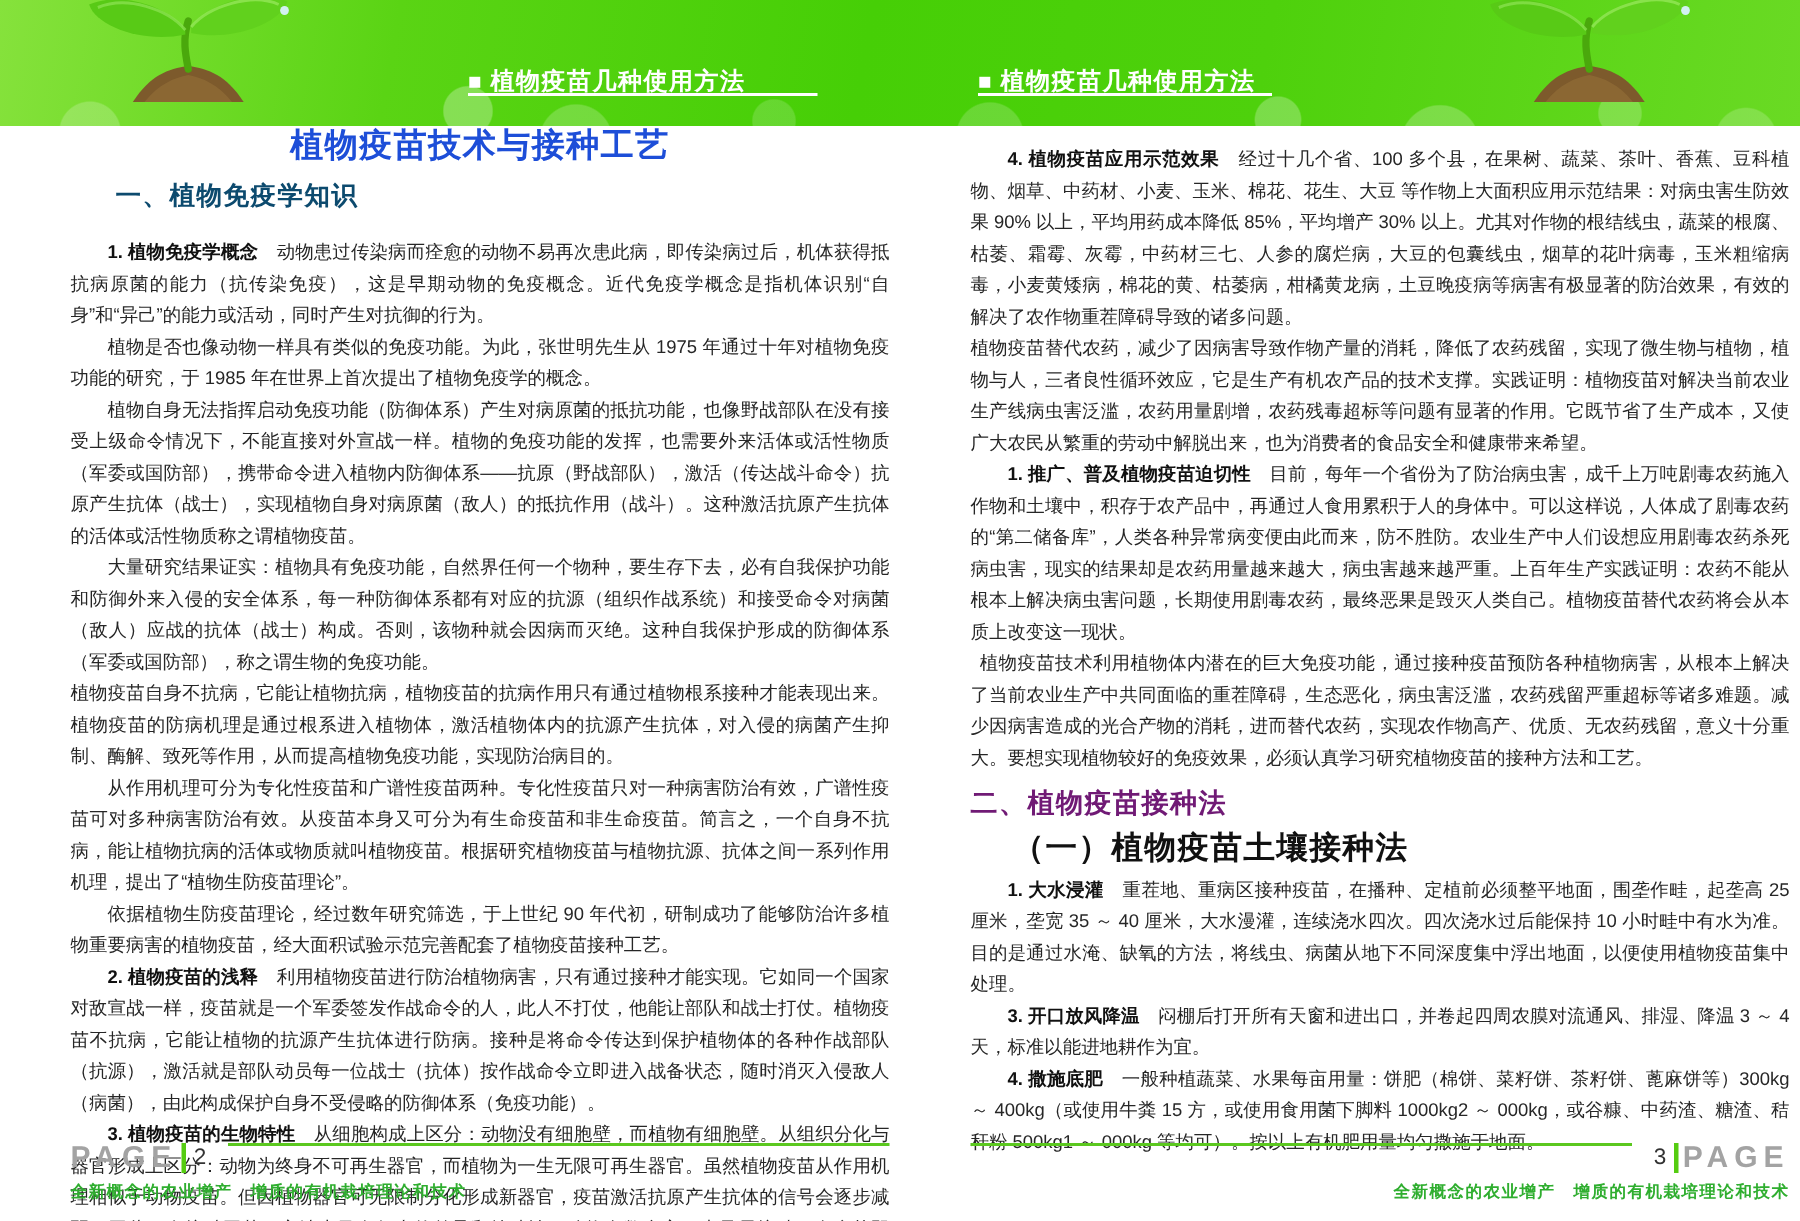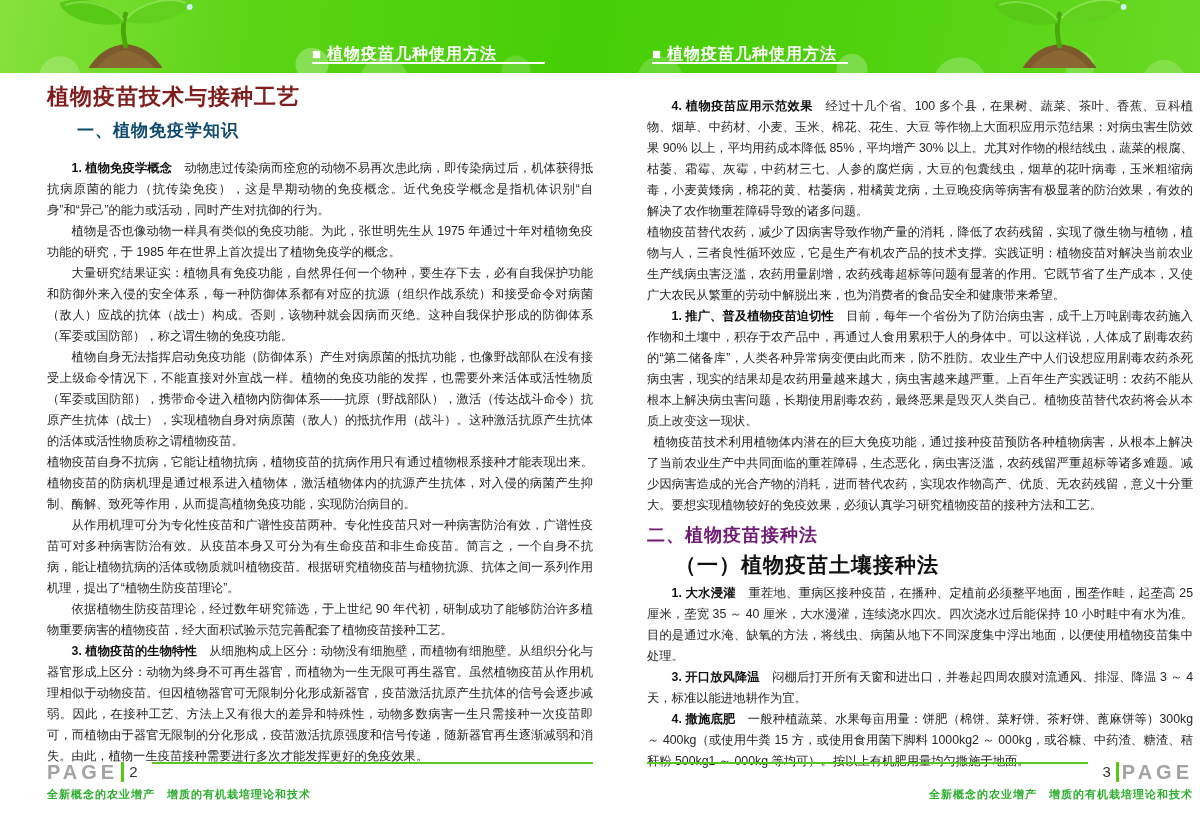--- a/index.html
+++ b/index.html
@@ -1,21 +1,21 @@
 <!DOCTYPE html>
 <html><head>
 <meta charset="utf-8">
 <style>
   html,body{margin:0;padding:0;background:#ffffff;}
   body{font-family:"Liberation Sans","DejaVu Sans",sans-serif;}
   #canvas{position:relative;width:1200px;height:814px;background:#ffffff;overflow:hidden;}
 
   
   .banner{
-    position:absolute;left:0;top:0;width:1200px;height:73px;
+    position:absolute;left:0;top:0;width:1200px;height:84px;
     background-image:
       radial-gradient(circle at 26% 88%, rgba(255,255,255,.28) 0 16px, rgba(255,255,255,0) 17px),
       radial-gradient(circle at 32% 112%, rgba(255,255,255,.20) 0 24px, rgba(255,255,255,0) 25px),
       radial-gradient(circle at 43% 96%,  rgba(255,255,255,.16) 0 14px, rgba(255,255,255,0) 15px),
       radial-gradient(circle at 55% 108%, rgba(255,255,255,.18) 0 22px, rgba(255,255,255,0) 23px),
       radial-gradient(circle at 71% 95%,  rgba(255,255,255,.25) 0 15px, rgba(255,255,255,0) 16px),
       radial-gradient(circle at 80% 115%, rgba(255,255,255,.22) 0 26px, rgba(255,255,255,0) 27px),
       radial-gradient(circle at 90% 90%,  rgba(255,255,255,.20) 0 14px, rgba(255,255,255,0) 15px),
       radial-gradient(circle at 97% 110%, rgba(255,255,255,.18) 0 20px, rgba(255,255,255,0) 21px),
       radial-gradient(circle at 5% 105%,  rgba(255,255,255,.20) 0 20px, rgba(255,255,255,0) 21px),
@@ -31,21 +31,21 @@
   .header-tab.right{left:652px;}
   .header-underline{position:absolute;top:62px;height:2px;background:#ffffff;}
   .header-underline.left{left:312px;width:233px;}
   .header-underline.right{left:652px;width:196px;}
 
   
   .col{position:absolute;width:546px;color:#262626;}
   .col-left{left:47px;top:82px;}
   .col-right{left:647px;top:96px;}
 
-  .doc-title{margin:0 0 7px 0;color:#7f1d1d;font-size:22px;font-weight:bold;letter-spacing:1px;}
+  .doc-title{margin:0 0 7px 0;text-align:center;color:#1d4ed8;font-size:22px;font-weight:bold;letter-spacing:1px;}
   .h-black{margin:2px 0 16px 0;color:#0c4a6e;font-size:17px;font-weight:bold;padding-left:30px;letter-spacing:1px;}
   .h-green{margin:7px 0 4px 0;color:#701a75;font-size:18px;font-weight:bold;letter-spacing:1px;}
   .h-sub{margin:0 0 4px 0;color:#111;font-size:21px;font-weight:bold;padding-left:28px;letter-spacing:1px;}
 
   .para{margin:0;font-size:12.3px;line-height:21px;text-align:justify;text-indent:2em;color:#262626;}
   .para.no-indent{text-indent:0;}
   .para.half-indent{text-indent:0.5em;}
   .para .lead{font-weight:bold;color:#111;}
 
   
@@ -94,25 +94,26 @@
     <div class="header-underline left"></div>
     <div class="header-underline right"></div>
   </div>
 
   <div class="col col-left">
     <h1 class="doc-title">植物疫苗技术与接种工艺</h1>
     <h2 class="h-black">一、植物免疫学知识</h2>
 
     <p class="para"><b class="lead">1. 植物免疫学概念</b><span>　动物患过传染病而痊愈的动物不易再次患此病，即传染病过后，机体获得抵抗病原菌的能力（抗传染免疫），这是早期动物的免疫概念。近代免疫学概念是指机体识别“自身”和“异己”的能力或活动，同时产生对抗御的行为。</span></p>
     <p class="para"><span>植物是否也像动物一样具有类似的免疫功能。为此，张世明先生从 1975 年通过十年对植物免疫功能的研究，于 1985 年在世界上首次提出了植物免疫学的概念。</span></p>
+    <p class="para"><span>植物自身无法指挥启动免疫功能（防御体系）产生对病原菌的抵抗功能，也像野战部队在没有接受上级命令情况下，不能直接对外宣战一样。植物的免疫功能的发挥，也需要外来活体或活性物质（军委或国防部），携带命令进入植物内防御体系——抗原（野战部队），激活（传达战斗命令）抗原产生抗体（战士），实现植物自身对病原菌（敌人）的抵抗作用（战斗）。这种激活抗原产生抗体的活体或活性物质称之谓植物疫苗。</span></p>
     <p class="para"><span>大量研究结果证实：植物具有免疫功能，自然界任何一个物种，要生存下去，必有自我保护功能和防御外来入侵的安全体系，每一种防御体系都有对应的抗源（组织作战系统）和接受命令对病菌（敌人）应战的抗体（战士）构成。否则，该物种就会因病而灭绝。这种自我保护形成的防御体系（军委或国防部），称之谓生物的免疫功能。</span></p>
-    <p class="para"><span>植物自身无法指挥启动免疫功能（防御体系）产生对病原菌的抵抗功能，也像野战部队在没有接受上级命令情况下，不能直接对外宣战一样。植物的免疫功能的发挥，也需要外来活体或活性物质（军委或国防部），携带命令进入植物内防御体系——抗原（野战部队），激活（传达战斗命令）抗原产生抗体（战士），实现植物自身对病原菌（敌人）的抵抗作用（战斗）。这种激活抗原产生抗体的活体或活性物质称之谓植物疫苗。</span></p>
     <p class="para no-indent"><span>植物疫苗自身不抗病，它能让植物抗病，植物疫苗的抗病作用只有通过植物根系接种才能表现出来。植物疫苗的防病机理是通过根系进入植物体，激活植物体内的抗源产生抗体，对入侵的病菌产生抑制、酶解、致死等作用，从而提高植物免疫功能，实现防治病目的。</span></p>
     <p class="para"><span>从作用机理可分为专化性疫苗和广谱性疫苗两种。专化性疫苗只对一种病害防治有效，广谱性疫苗可对多种病害防治有效。从疫苗本身又可分为有生命疫苗和非生命疫苗。简言之，一个自身不抗病，能让植物抗病的活体或物质就叫植物疫苗。根据研究植物疫苗与植物抗源、抗体之间一系列作用机理，提出了“植物生防疫苗理论”。</span></p>
     <p class="para"><span>依据植物生防疫苗理论，经过数年研究筛选，于上世纪 90 年代初，研制成功了能够防治许多植物重要病害的植物疫苗，经大面积试验示范完善配套了植物疫苗接种工艺。</span></p>
+    <p class="para"><b class="lead">2. 植物疫苗的浅释</b><span>　利用植物疫苗进行防治植物病害，只有通过接种才能实现。它如同一个国家对敌宣战一样，疫苗就是一个军委签发作战命令的人，此人不打仗，他能让部队和战士打仗。植物疫苗不抗病，它能让植物的抗源产生抗体进行防病。接种是将命令传达到保护植物体的各种作战部队（抗源），激活就是部队动员每一位战士（抗体）按作战命令立即进入战备状态，随时消灭入侵敌人（病菌），由此构成保护自身不受侵略的防御体系（免疫功能）。</span></p>
     <p class="para"><b class="lead">3. 植物疫苗的生物特性</b><span>　从细胞构成上区分：动物没有细胞壁，而植物有细胞壁。从组织分化与器官形成上区分：动物为终身不可再生器官，而植物为一生无限可再生器官。虽然植物疫苗从作用机理相似于动物疫苗。但因植物器官可无限制分化形成新器官，疫苗激活抗原产生抗体的信号会逐步减弱。因此，在接种工艺、方法上又有很大的差异和特殊性，动物多数病害一生只需接种一次疫苗即可，而植物由于器官无限制的分化形成，疫苗激活抗原强度和信号传递，随新器官再生逐渐减弱和消失。由此，植物一生疫苗接种需要进行多次才能发挥更好的免疫效果。</span></p>
 
   </div>
 
   <div class="col col-right">
     <p class="para"><b class="lead">4. 植物疫苗应用示范效果</b><span>　经过十几个省、100 多个县，在果树、蔬菜、茶叶、香蕉、豆科植物、烟草、中药材、小麦、玉米、棉花、花生、大豆 等作物上大面积应用示范结果：对病虫害生防效果 90% 以上，平均用药成本降低 85%，平均增产 30% 以上。尤其对作物的根结线虫，蔬菜的根腐、枯萎、霜霉、灰霉，中药材三七、人参的腐烂病，大豆的包囊线虫，烟草的花叶病毒，玉米粗缩病毒，小麦黄矮病，棉花的黄、枯萎病，柑橘黄龙病，土豆晚疫病等病害有极显著的防治效果，有效的解决了农作物重茬障碍导致的诸多问题。</span></p>
     <p class="para no-indent"><span>植物疫苗替代农药，减少了因病害导致作物产量的消耗，降低了农药残留，实现了微生物与植物，植物与人，三者良性循环效应，它是生产有机农产品的技术支撑。实践证明：植物疫苗对解决当前农业生产线病虫害泛滥，农药用量剧增，农药残毒超标等问题有显著的作用。它既节省了生产成本，又使广大农民从繁重的劳动中解脱出来，也为消费者的食品安全和健康带来希望。</span></p>
     <p class="para"><b class="lead">1. 推广、普及植物疫苗迫切性</b><span>　目前，每年一个省份为了防治病虫害，成千上万吨剧毒农药施入作物和土壤中，积存于农产品中，再通过人食用累积于人的身体中。可以这样说，人体成了剧毒农药的“第二储备库”，人类各种异常病变便由此而来，防不胜防。农业生产中人们设想应用剧毒农药杀死病虫害，现实的结果却是农药用量越来越大，病虫害越来越严重。上百年生产实践证明：农药不能从根本上解决病虫害问题，长期使用剧毒农药，最终恶果是毁灭人类自己。植物疫苗替代农药将会从本质上改变这一现状。</span></p>
     <p class="para half-indent"><span>植物疫苗技术利用植物体内潜在的巨大免疫功能，通过接种疫苗预防各种植物病害，从根本上解决了当前农业生产中共同面临的重茬障碍，生态恶化，病虫害泛滥，农药残留严重超标等诸多难题。减少因病害造成的光合产物的消耗，进而替代农药，实现农作物高产、优质、无农药残留，意义十分重大。要想实现植物较好的免疫效果，必须认真学习研究植物疫苗的接种方法和工艺。</span></p>
 

